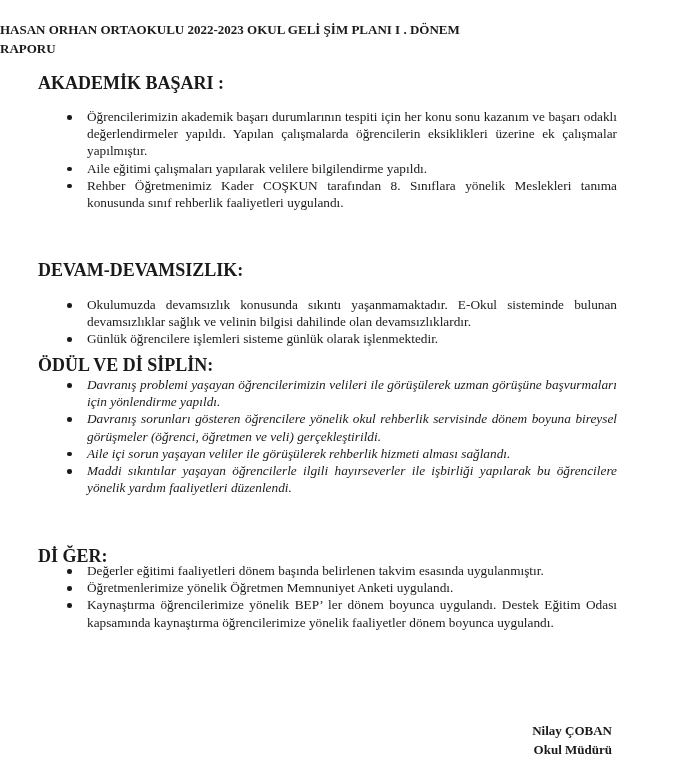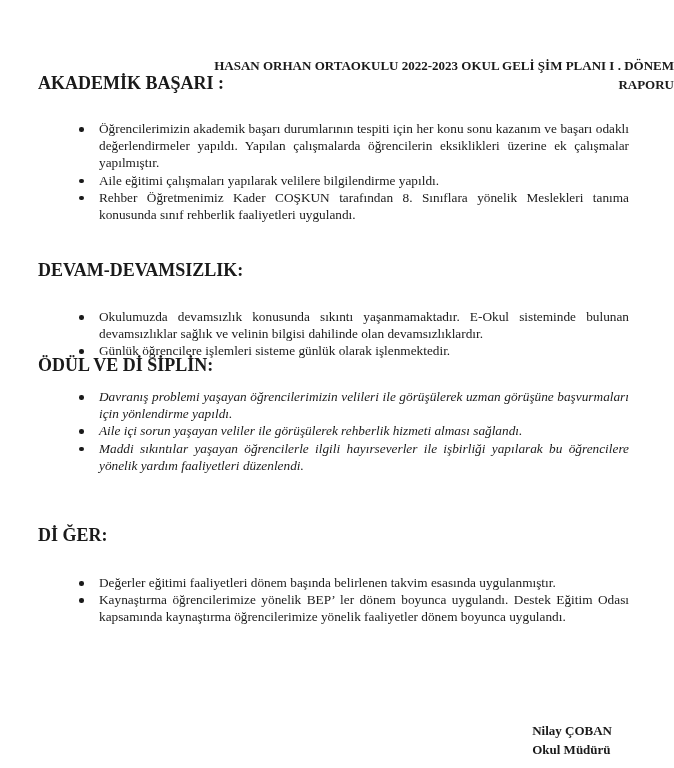--- a/index.html
+++ b/index.html
@@ -3,36 +3,36 @@
 <meta charset="utf-8">
 <style>
   html, body { margin: 0; padding: 0; background: #ffffff; }
   body {
     width: 674px; height: 768px; position: relative; overflow: hidden;
     font-family: "Liberation Serif", "DejaVu Serif", serif;
     color: #1a1a1a;
   }
   .title {
     position: absolute; left: 0; top: 20px; width: 674px;
-    text-align: right; font-weight: bold; font-size: 13px; line-height: 19px; margin-top: 36px;
+    text-align: left; font-weight: bold; font-size: 13px; line-height: 19px;
   }
   .section-heading {
     position: absolute; left: 38px; font-weight: bold; font-size: 18px;
   }
   ul.items {
-    position: absolute; left: 83px; width: 530px; margin: 16px; padding: 0;
+    position: absolute; left: 83px; width: 530px; margin: 4px; padding: 0;
     list-style: none; font-size: 13.3px; line-height: 17.2px;
   }
   ul.items li { position: relative; text-align: justify; }
   ul.items li::before {
     content: ""; position: absolute; left: -20px; top: 7px;
     width: 4.5px; height: 4.5px; border-radius: 50%; background: #1a1a1a;
   }
   .signature {
-    position: absolute; right: 62px; top: 721px; 
+    position: absolute; right: 62px; top: 721px; text-align: right;
     font-weight: bold; font-size: 13px; line-height: 19px;
   }
 </style>
 </head>
 <body>
 
 <div class="title">
   <div>HASAN ORHAN ORTAOKULU 2022-2023 OKUL GELİ ŞİM PLANI I . DÖNEM</div>
   <div>RAPORU</div>
 </div>
@@ -46,26 +46,28 @@
 
 <div class="section-heading" style="top:260px;">DEVAM-DEVAMSIZLIK:</div>
 <ul class="items" style="top:292px;">
   <li>Okulumuzda devamsızlık konusunda sıkıntı yaşanmamaktadır. E-Okul sisteminde bulunan devamsızlıklar sağlık ve velinin bilgisi dahilinde olan devamsızlıklardır.</li>
   <li>Günlük öğrencilere işlemleri  sisteme günlük olarak işlenmektedir.</li>
 </ul>
 
 <div class="section-heading" style="top:355px;">ÖDÜL VE Dİ SİPLİN:</div>
 <ul class="items" style="top:372px;font-style:italic;">
   <li>Davranış problemi yaşayan öğrencilerimizin velileri ile görüşülerek uzman görüşüne başvurmaları için yönlendirme yapıldı.</li>
+  <li>Davranış sorunları gösteren öğrencilere yönelik okul rehberlik servisinde dönem boyuna bireysel görüşmeler (öğrenci, öğretmen ve veli) gerçekleştirildi.</li>
   <li>Aile içi sorun yaşayan veliler ile görüşülerek rehberlik hizmeti alması sağlandı.</li>
   <li>Maddi sıkıntılar yaşayan öğrencilerle ilgili hayırseverler ile işbirliği yapılarak bu öğrencilere yönelik yardım faaliyetleri düzenlendi.</li>
 </ul>
 
-<div class="section-heading" style="top:525px;">Dİ ĞER:</div>
+<div class="section-heading" style="top:546px;">Dİ ĞER:</div>
 <ul class="items" style="top:558px;">
   <li>Değerler eğitimi faaliyetleri dönem başında belirlenen takvim esasında uygulanmıştır.</li>
+  <li>Öğretmenlerimize yönelik Öğretmen Memnuniyet Anketi uygulandı.</li>
   <li>Kaynaştırma öğrencilerimize yönelik BEP’ ler dönem boyunca uygulandı. Destek Eğitim Odası kapsamında kaynaştırma öğrencilerimize yönelik faaliyetler dönem boyunca uygulandı.</li>
 </ul>
 
 <div class="signature">
   <div>Nilay ÇOBAN</div>
   <div>Okul Müdürü</div>
 </div>
 
 </body></html>

